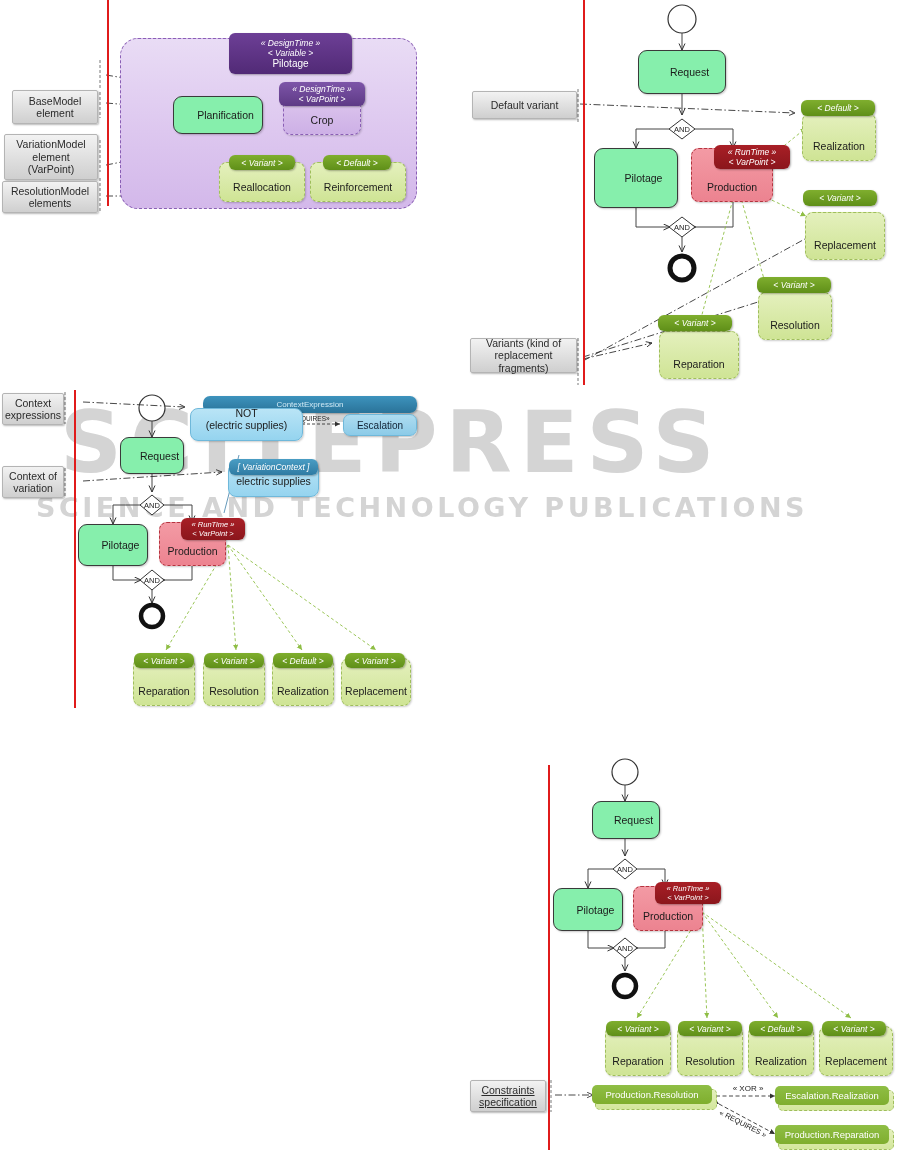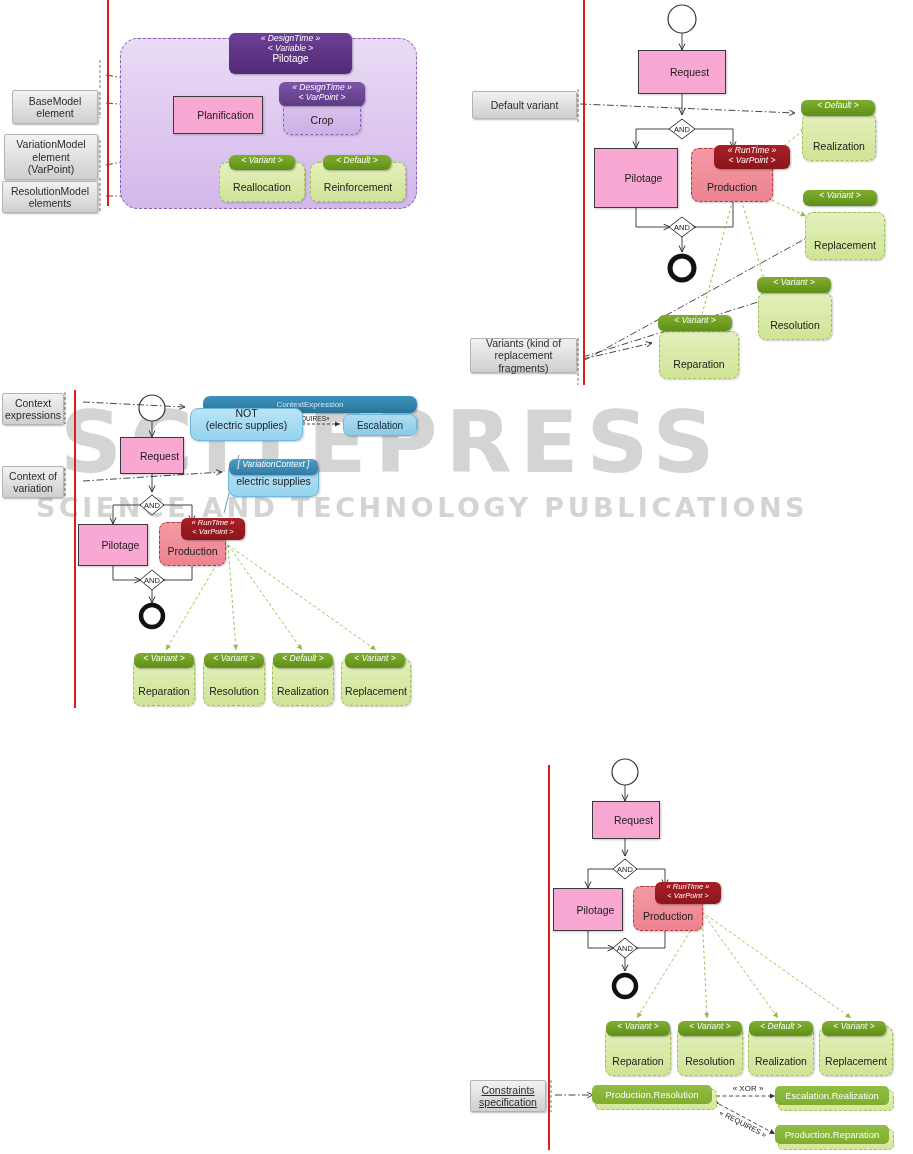--- a/index.html
+++ b/index.html
@@ -18,27 +18,27 @@
   .glabel{position:absolute;box-sizing:border-box;
       background:linear-gradient(180deg,#f2f2f2 0%,#e2e2e2 45%,#cfcfcf 100%);
       border:1px solid #b4b4b4;border-radius:2px;
       box-shadow:1px 1px 2px rgba(0,0,0,.28);
       color:#2b2b2b;text-align:center;font-size:10.5px;line-height:12.5px;
       display:flex;align-items:center;justify-content:center;padding:2px 4px;}
 
   
   .node{position:absolute;box-sizing:border-box;text-align:center;}
 
-  .task{background:#f9a8d4;border:1px solid #3a3a3a;border-radius:0;
+  .task{background:#86efac;border:1px solid #3a3a3a;border-radius:9px;
         display:flex;align-items:center;justify-content:center;
         font-size:10.5px;color:#1b1b1b;box-shadow:1px 1px 2px rgba(0,0,0,.22);padding-left:15px;}
 
   
   .stereo{position:absolute;box-sizing:border-box;border-radius:6px;
-      display:flex;flex-direction:column;align-items:center;
+      display:flex;flex-direction:column;align-items:center;justify-content:center;
       color:#ffffff;font-style:italic;font-size:8.5px;line-height:10px;
       box-shadow:1px 1px 2px rgba(0,0,0,.3);z-index:3;}
 
   
   .body{position:absolute;box-sizing:border-box;border-radius:8px;
       display:flex;align-items:flex-end;justify-content:center;
       font-size:10.5px;color:#1b1b1b;padding-bottom:8px;z-index:2;}
 
   
   .stereo.green{background:linear-gradient(180deg,#7fae2e 0%,#5f8f18 100%);}

